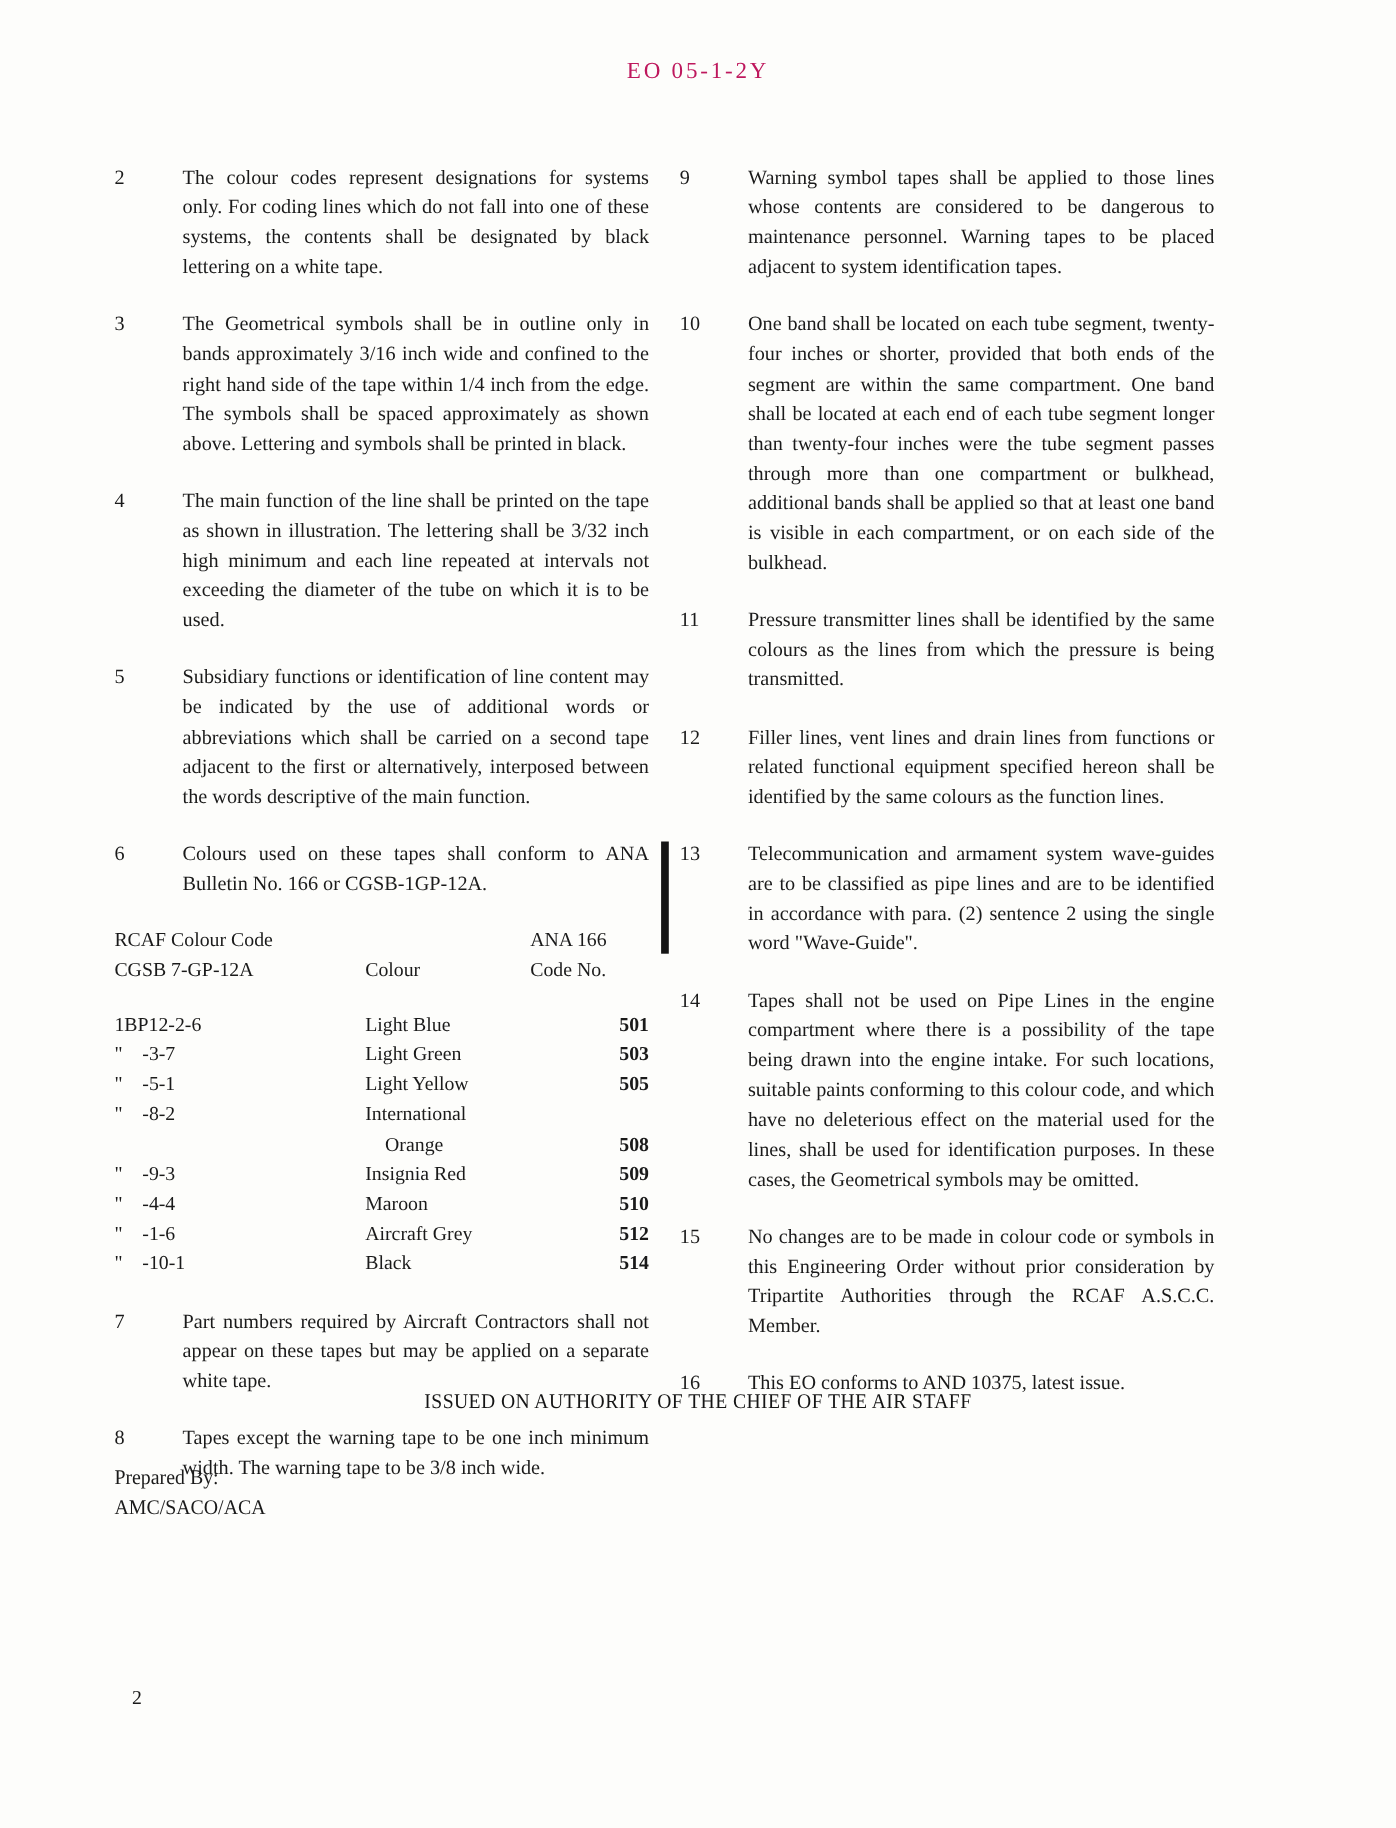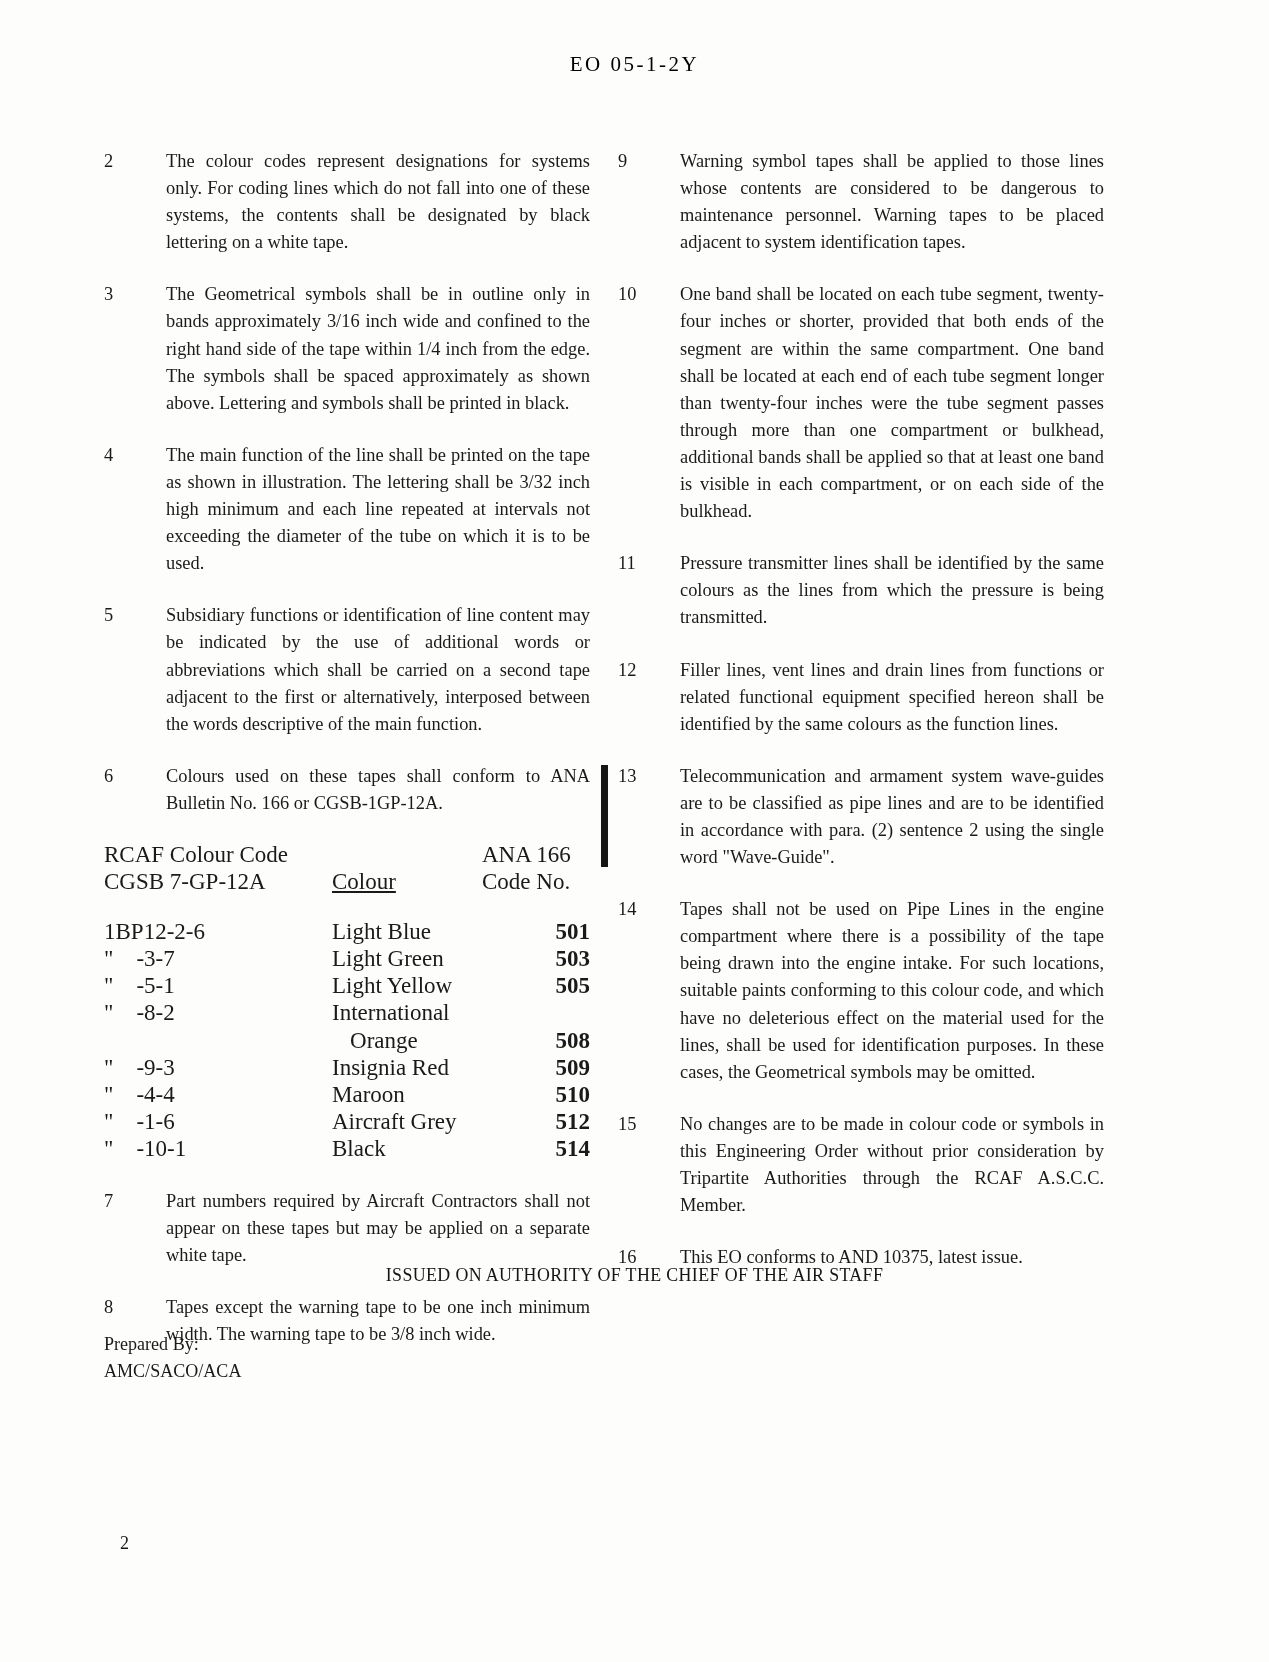--- a/index.html
+++ b/index.html
@@ -24,21 +24,21 @@
   }
 
   .page-header {
     position: absolute;
     top: 52px;
     left: 0;
     width: 100%;
     text-align: center;
     font-size: 21px;
     letter-spacing: 2.5px;
-    color: #000000;
+    color: #be185d;
   }
 
   .columns {
     position: absolute;
     top: 148px;
     left: 104px;
     width: 1000px;
     display: flex;
     gap: 28px;
   }
@@ -73,29 +73,29 @@
     position: absolute;
     left: -17px;
     top: 2px;
     bottom: 4px;
     width: 7px;
     background: #151515;
   }
 
   
   .table-block {
-    font-size: 23px;
+    font-size: 18px;
     line-height: 27.1px;
     margin-bottom: 26px;
   }
   .thead-row {
     display: flex;
   }
   .thead-row .c1 { width: 228px; }
-  .thead-row .c2 { width: 150px; text-decoration: underline; }
+  .thead-row .c2 { width: 150px; }
   .thead-row .c3 { width: 108px; text-align: left; }
 
   .tbody { margin-top: 23px; }
   .trow {
     display: flex;
   }
   .trow .c1 {
     width: 228px;
     white-space: pre;
   }

